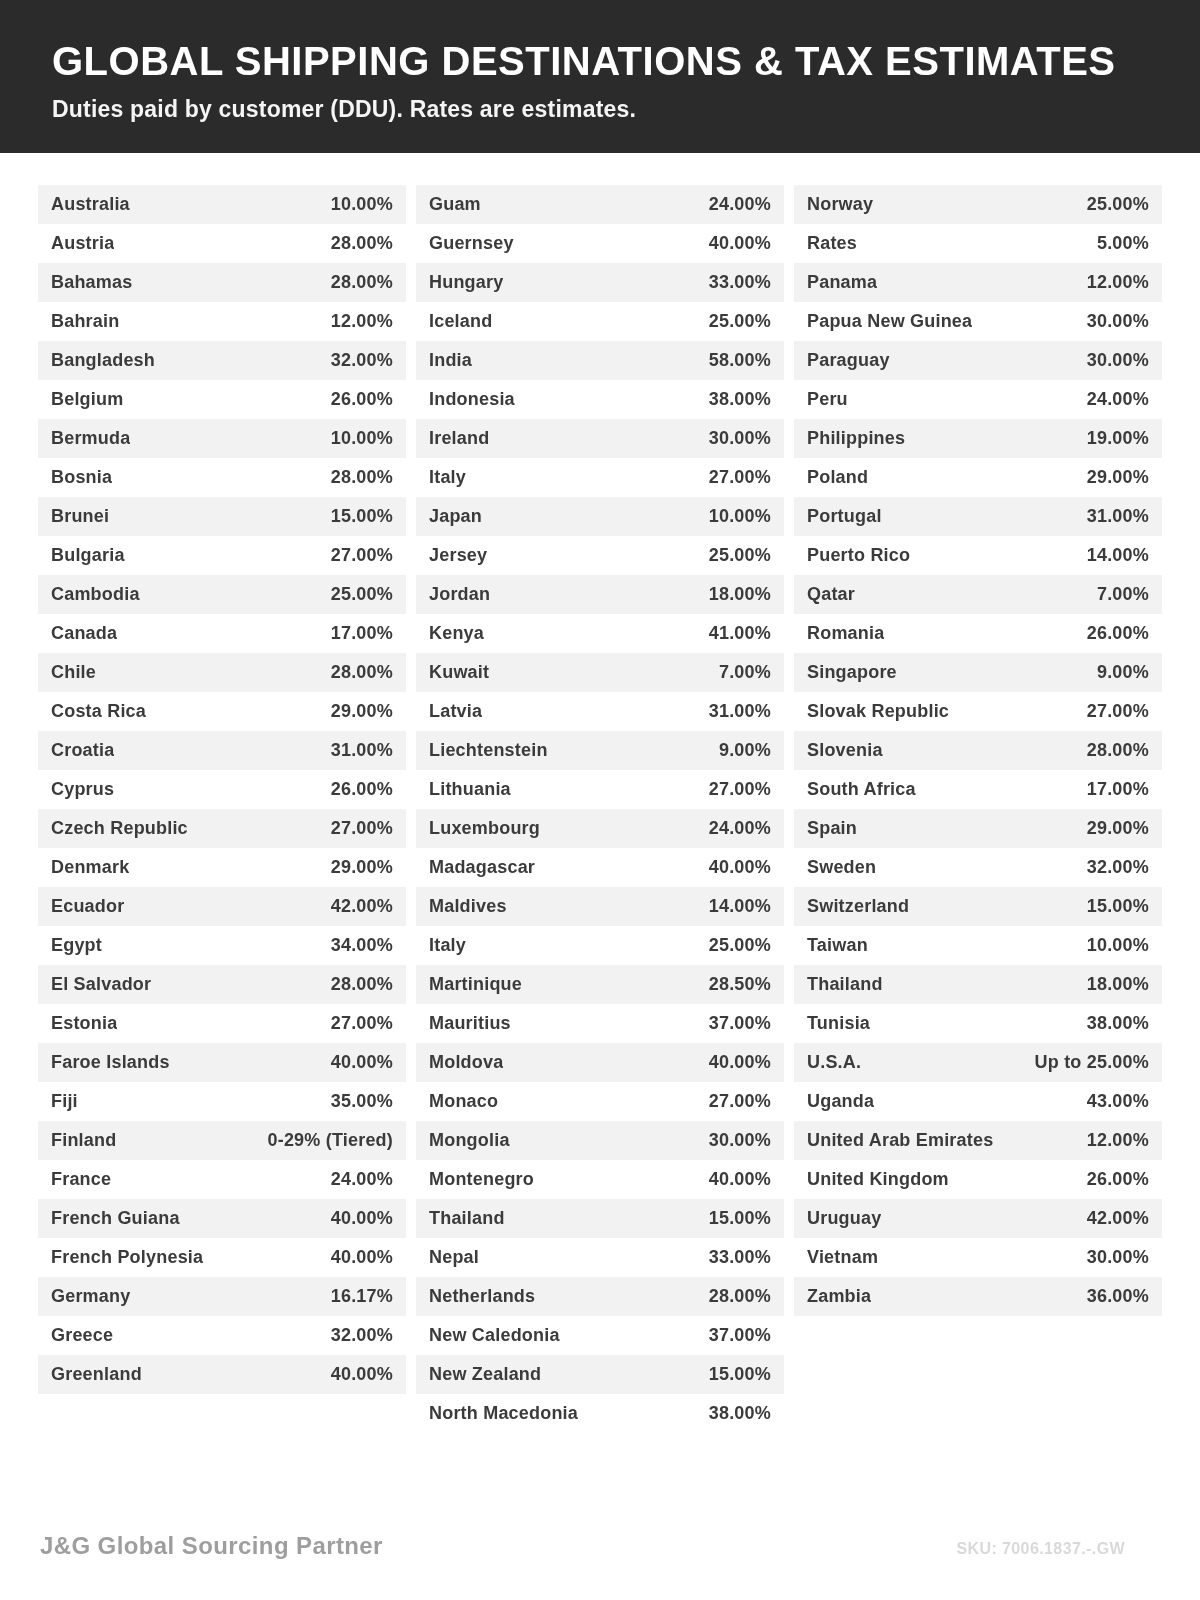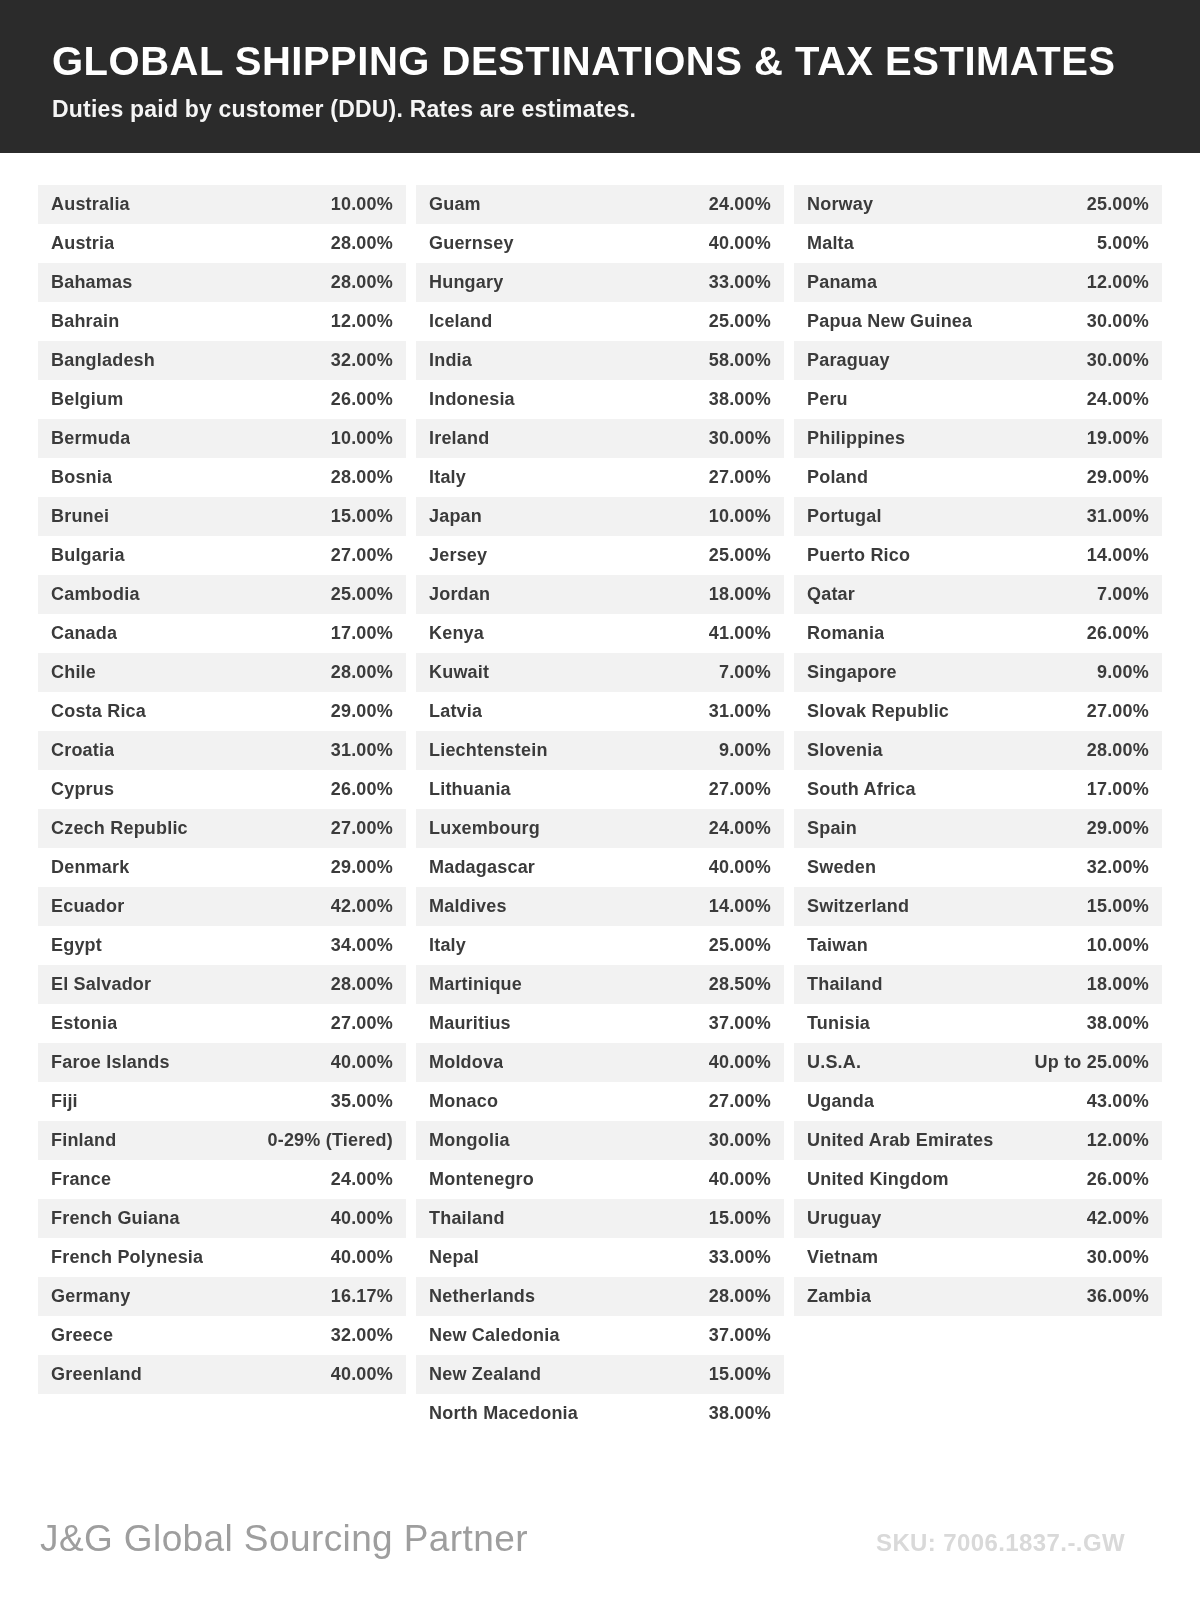--- a/index.html
+++ b/index.html
@@ -70,27 +70,27 @@
     position: absolute;
     left: 0;
     right: 0;
     bottom: 40px;
     display: flex;
     justify-content: space-between;
     align-items: baseline;
     padding: 0 75px 0 40px;
   }
   .brand {
-    font-size: 37px;
-    font-weight: 400;
+    font-size: 24px;
+    font-weight: 700;
     color: var(--brand-text, #9e9e9e);
     letter-spacing: 0.4px;
   }
   .sku {
-    font-size: 24px;
+    font-size: 16px;
     font-weight: 700;
     color: var(--sku-text, #d9d9d9);
     letter-spacing: 0.4px;
   }
 </style>
 </head>
 <body>
 
 <div class="page" style="--page-bg: #ffffff; --header-bg: #2b2b2b; --header-text: #ffffff; --header-sub: #f5f5f5; --row-text: #3b3b3b; --row-alt: #f2f2f2; --brand-text: #9e9e9e; --sku-text: #d9d9d9;">
 
@@ -355,21 +355,21 @@
           <span class="country">North Macedonia</span>
           <span class="rate">38.00%</span>
         </div>
       </div>
     <div class="col">
         <div class="row">
           <span class="country">Norway</span>
           <span class="rate">25.00%</span>
         </div>
         <div class="row">
-          <span class="country">Malta</span>
+          <span class="country">Rates</span>
           <span class="rate">5.00%</span>
         </div>
         <div class="row">
           <span class="country">Panama</span>
           <span class="rate">12.00%</span>
         </div>
         <div class="row">
           <span class="country">Papua New Guinea</span>
           <span class="rate">30.00%</span>
         </div>

